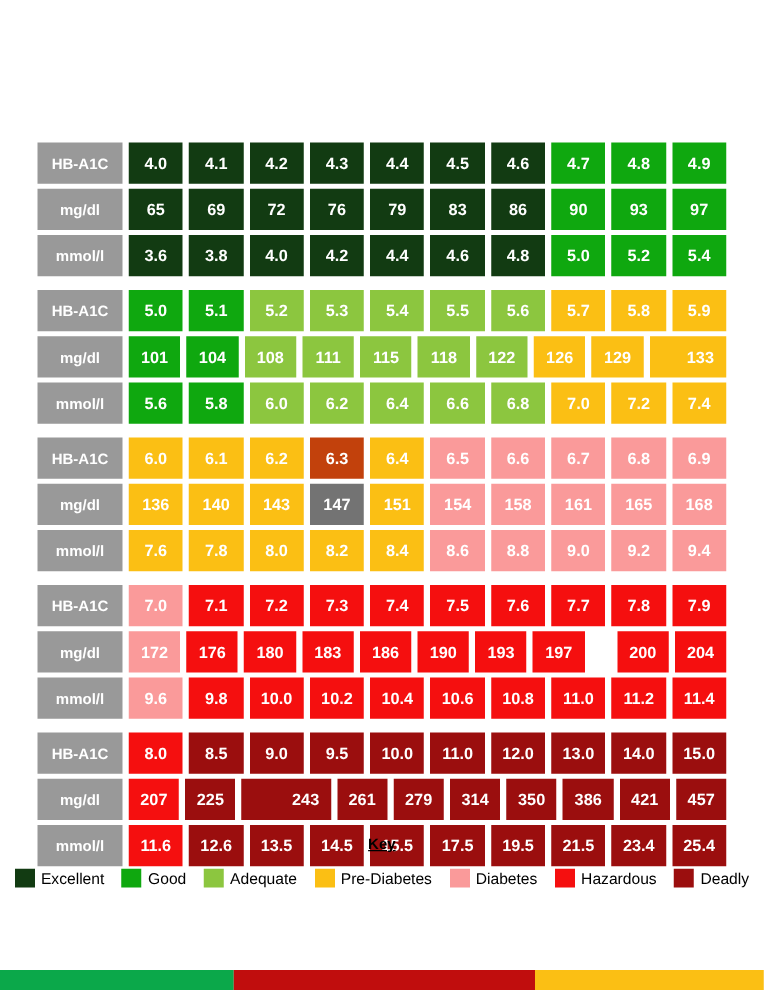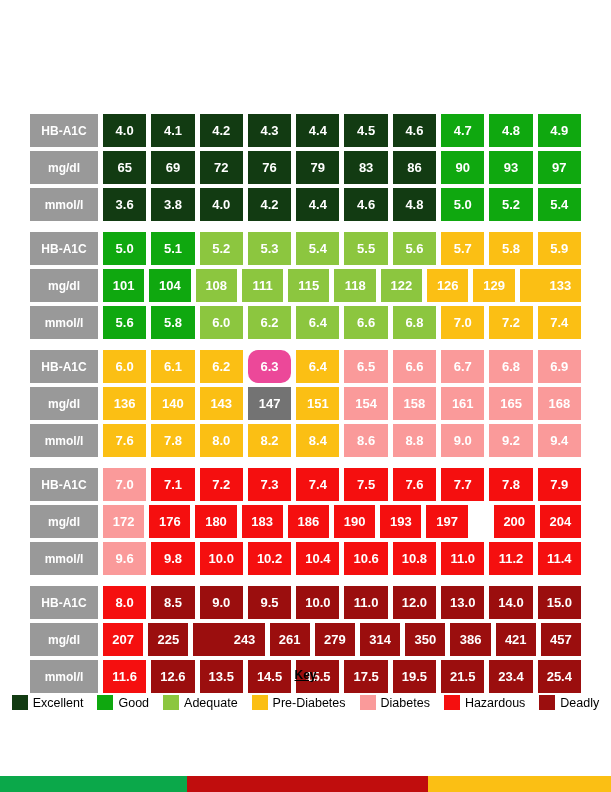--- a/index.html
+++ b/index.html
@@ -221,21 +221,21 @@
           <div class="cell" style="background: rgb(251, 191, 20);">7.2</div>
           <div class="cell" style="background: rgb(251, 191, 20);">7.4</div>
         </div>
       </div>
       <div class="block">
         <div class="row">
           <div class="rowlabel" style="background: rgb(153, 153, 153);">HB-A1C</div>
           <div class="cell" style="background: rgb(251, 191, 20);">6.0</div>
           <div class="cell" style="background: rgb(251, 191, 20);">6.1</div>
           <div class="cell" style="background: rgb(251, 191, 20);">6.2</div>
-          <div class="cell" style="background: #ec4899; border-radius: 10px;">6.3</div>
+          <div class="cell" style="background: #c2410c;">6.3</div>
           <div class="cell" style="background: rgb(251, 191, 20);">6.4</div>
           <div class="cell" style="background: rgb(250, 154, 154);">6.5</div>
           <div class="cell" style="background: rgb(250, 154, 154);">6.6</div>
           <div class="cell" style="background: rgb(250, 154, 154);">6.7</div>
           <div class="cell" style="background: rgb(250, 154, 154);">6.8</div>
           <div class="cell" style="background: rgb(250, 154, 154);">6.9</div>
         </div>
         <div class="row">
           <div class="rowlabel" style="background: rgb(153, 153, 153);">mg/dl</div>
           <div class="cell" style="background: rgb(251, 191, 20);">136</div>

